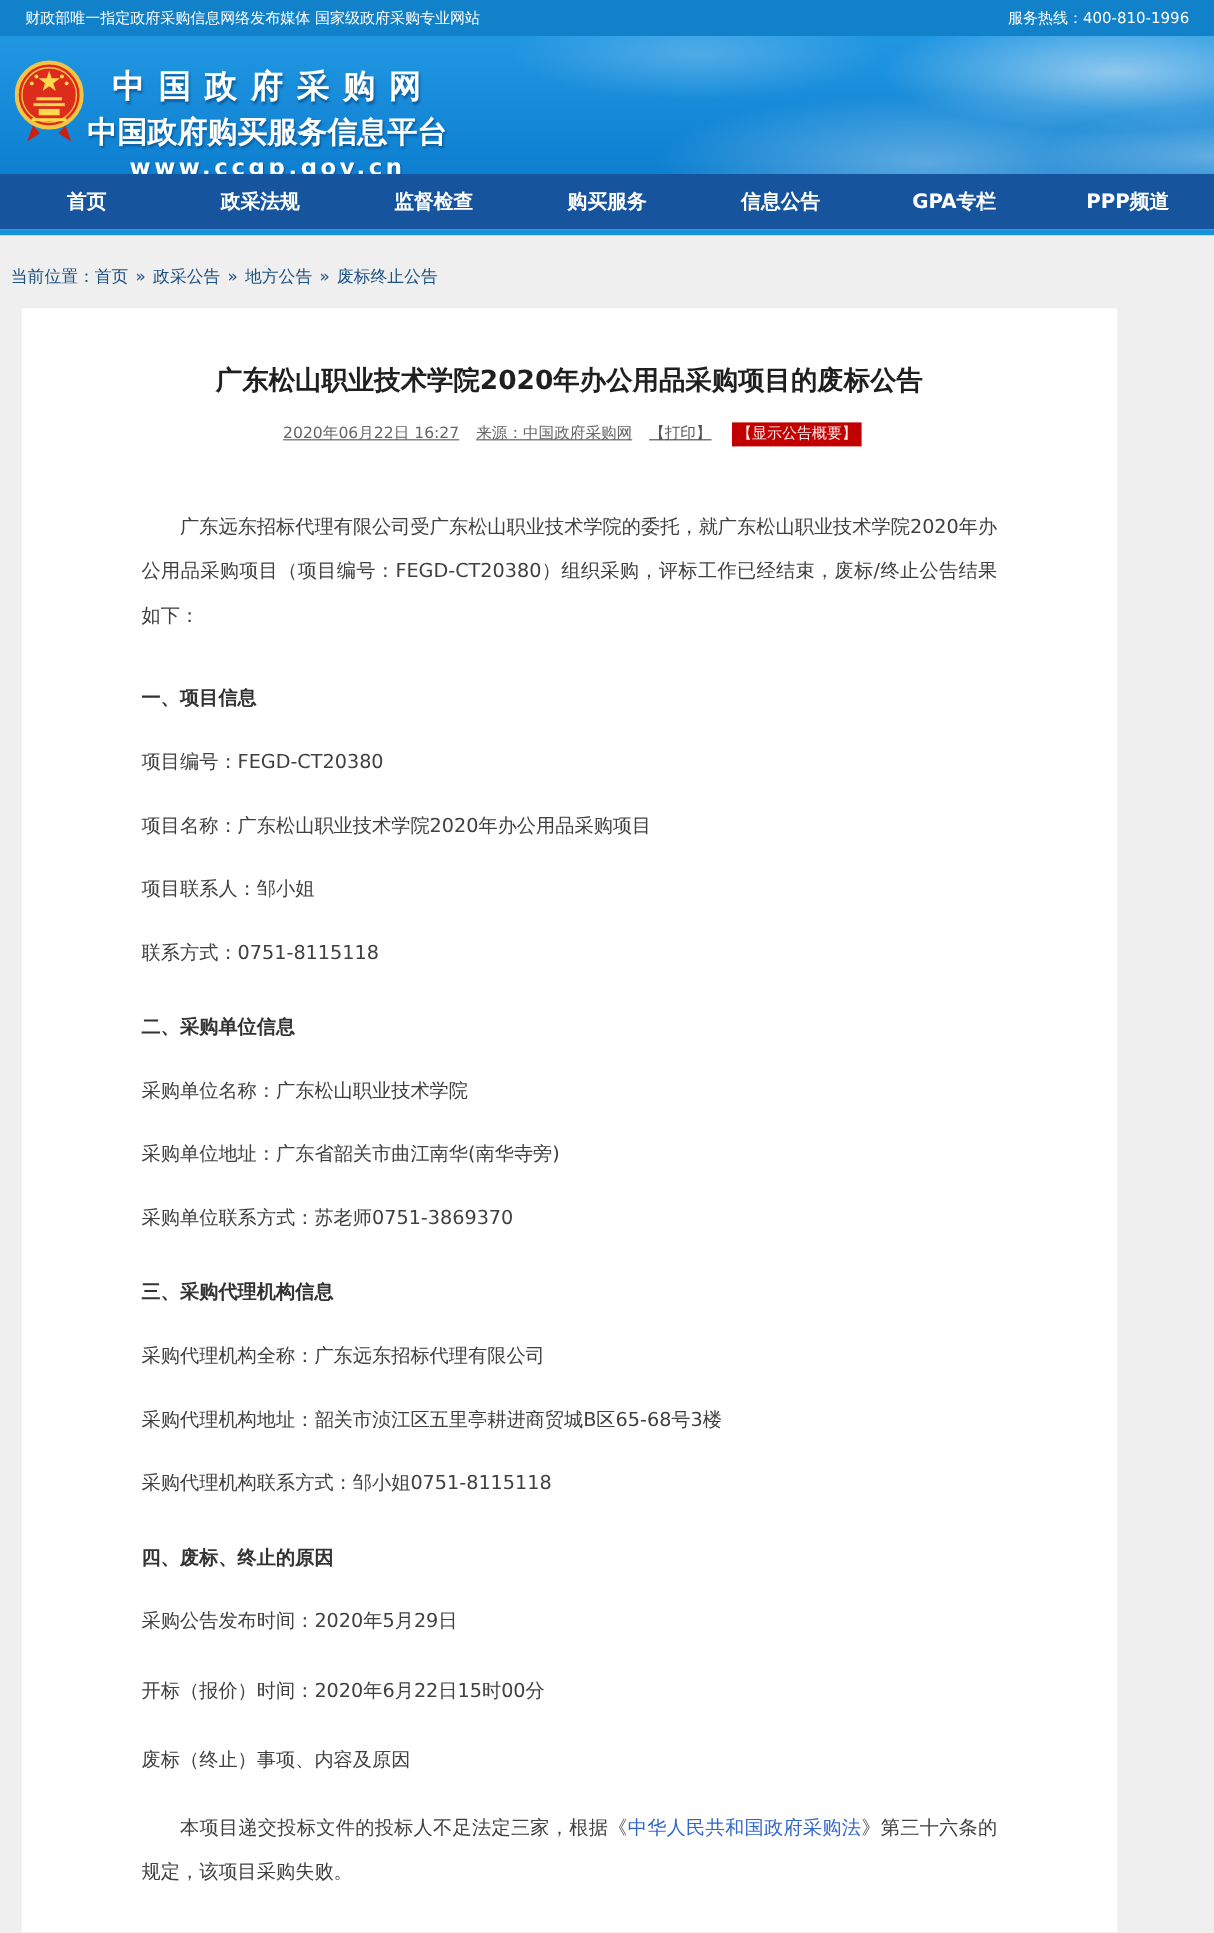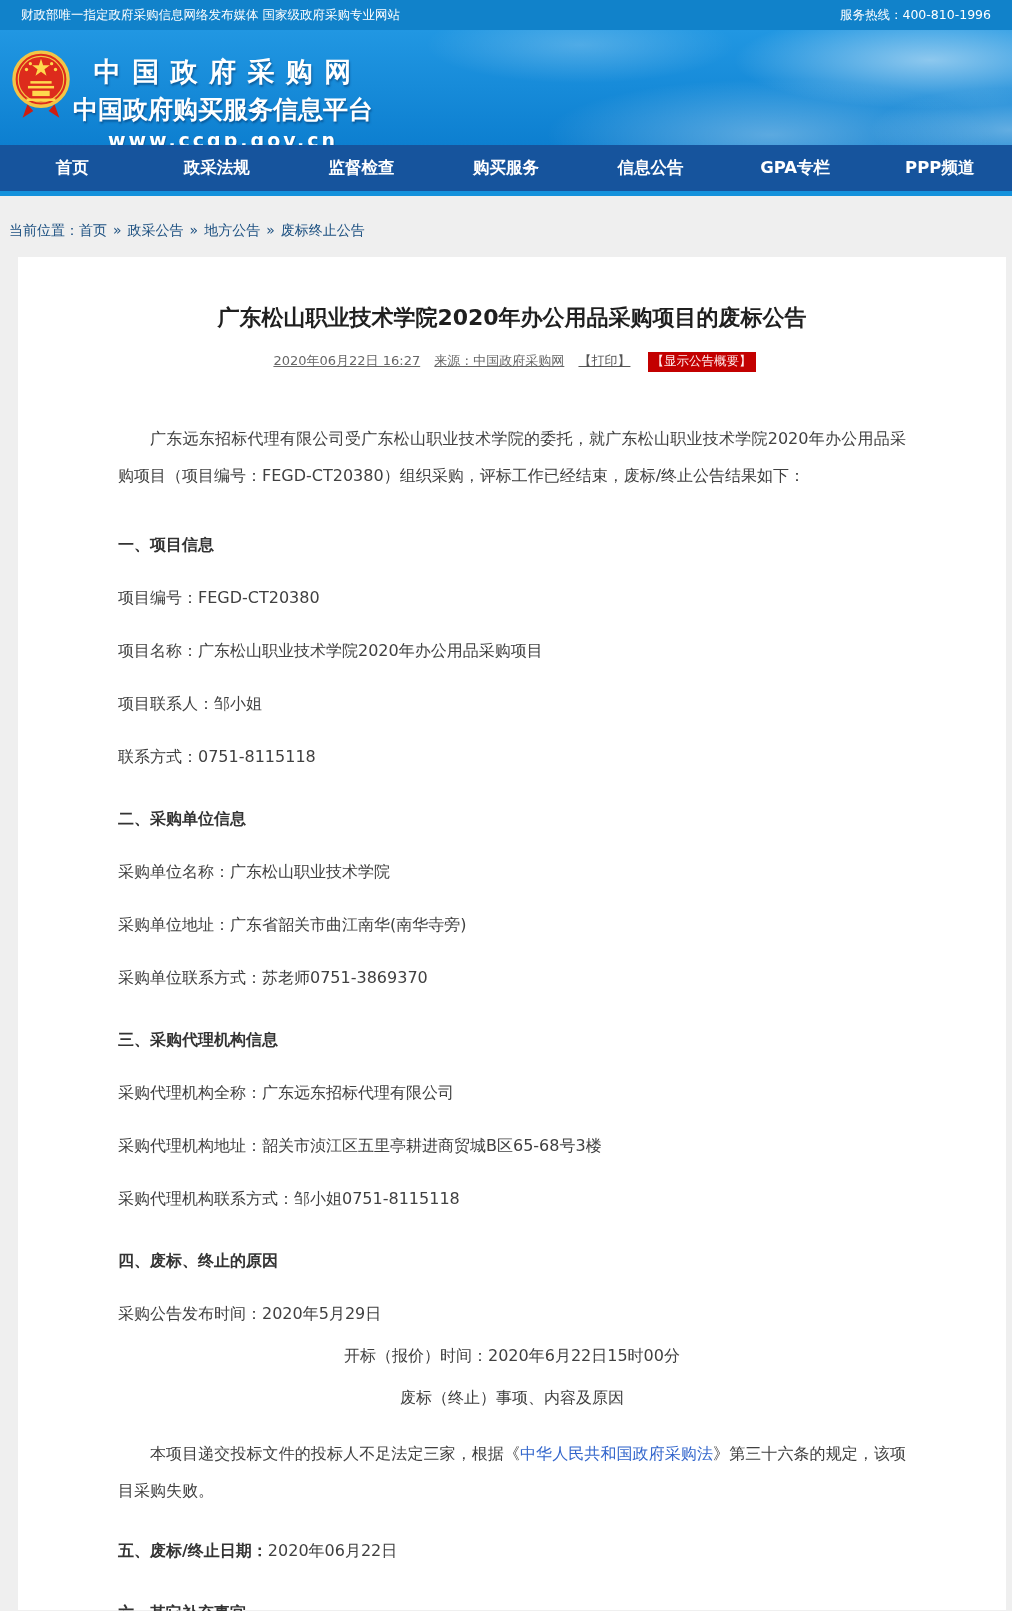--- a/index.html
+++ b/index.html
@@ -53,41 +53,41 @@
 
   
   .breadcrumb {
     padding: 26px 0 0 9px; font-size: 14px; color: #1c5081; height: 61px;
   }
   .breadcrumb a { color: #1c5081; text-decoration: none; cursor: pointer; }
   .crumb-sep { margin: 0 6px; color: #1c5081; }
 
   
   .card {
-    margin-left: 18px; width: 988px; height: 1353px;
+    margin-left: 18px; width: 913px; height: 1353px;
     background: #fff; padding: 0 100px;
   }
   .article-title {
     padding-top: 47px; text-align: center;
     font-size: 22px; font-weight: bold; color: #1f1f1f; line-height: 28px;
   }
   .article-meta {
     margin-top: 20px; text-align: center; font-size: 13px; color: #666;
   }
   .article-meta .m { margin: 0 5px; text-decoration: underline; }
   .print-btn { color: #555; cursor: pointer; }
   .summary-badge {
     display: inline-block; margin-left: 8px; padding: 1px 4px 2px;
     background: #c30000; color: #ffecec; font-size: 12.5px; cursor: pointer;
   }
 
   .article-body { margin-top: 48px; font-size: 16px; color: #404040; }
   .para-indent { text-indent: 2em; line-height: 37px; text-align: justify; }
   .line   { line-height: 22px; margin-top: 31px; }
-  .line.tight { margin-top: 20px; text-align: center; }
+  .line.tight { margin-top: 36px; }
   .heading { font-weight: bold; color: #333; line-height: 22px; margin-top: 40px; }
   .reason-para { margin-top: 26px; }
   .law-link { color: #3366cc; text-decoration: none; cursor: pointer; }
   .inline-label { font-weight: bold; color: #333; }
 </style>
 </head>
 <body>
 
 <div class="page">
 

